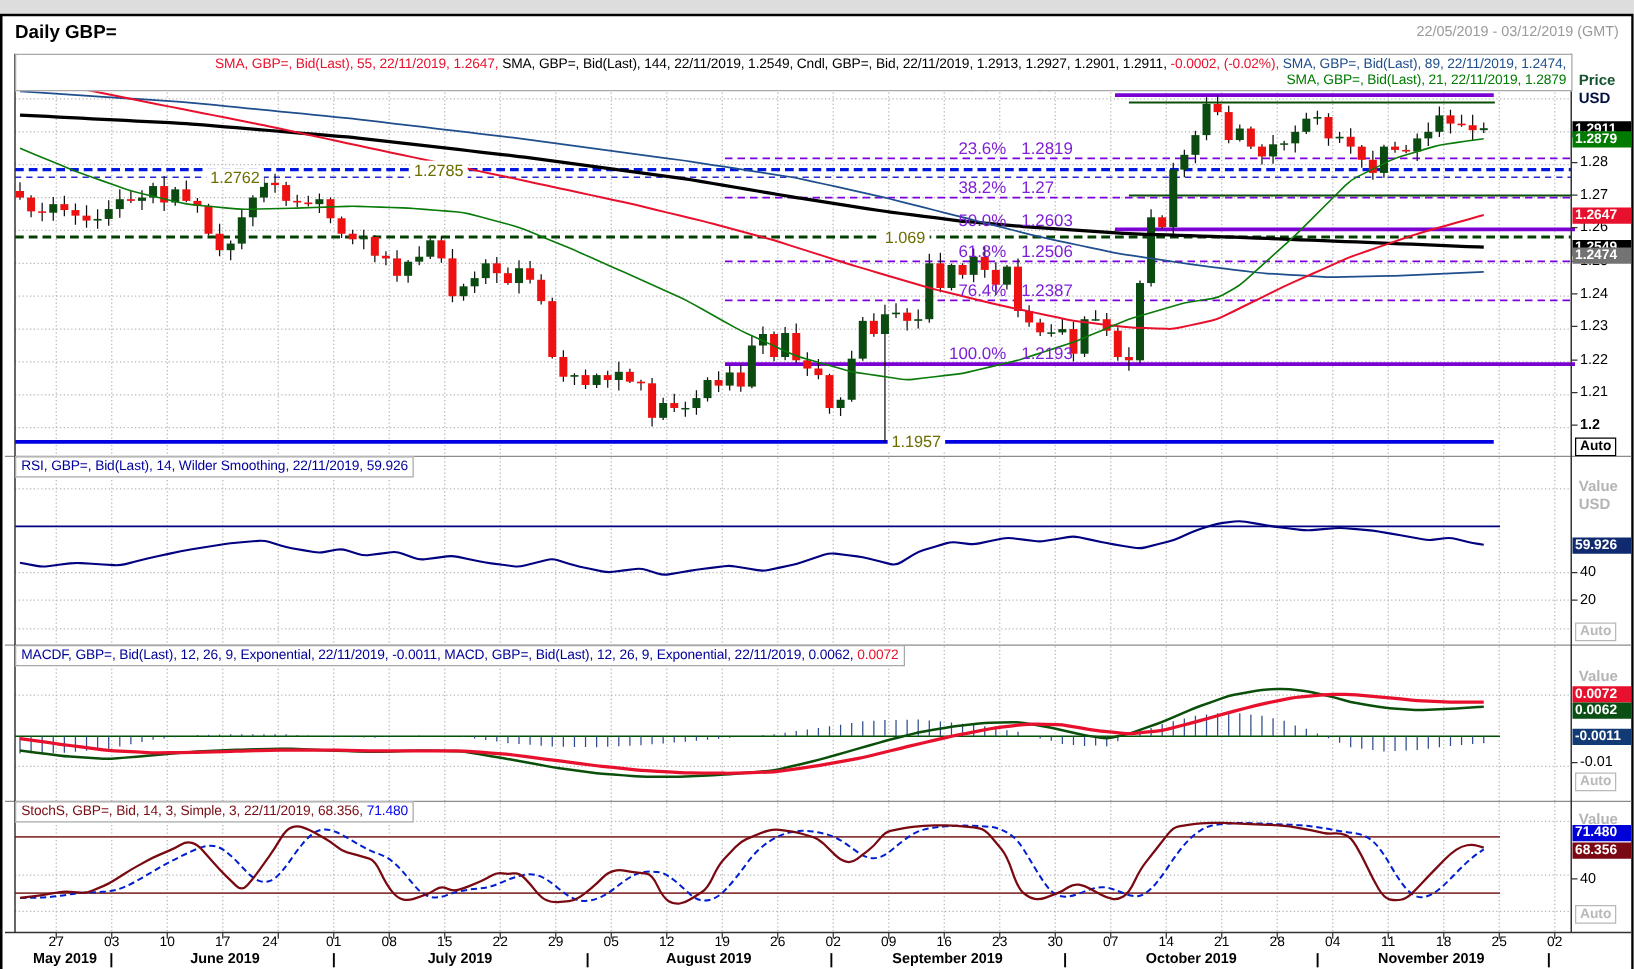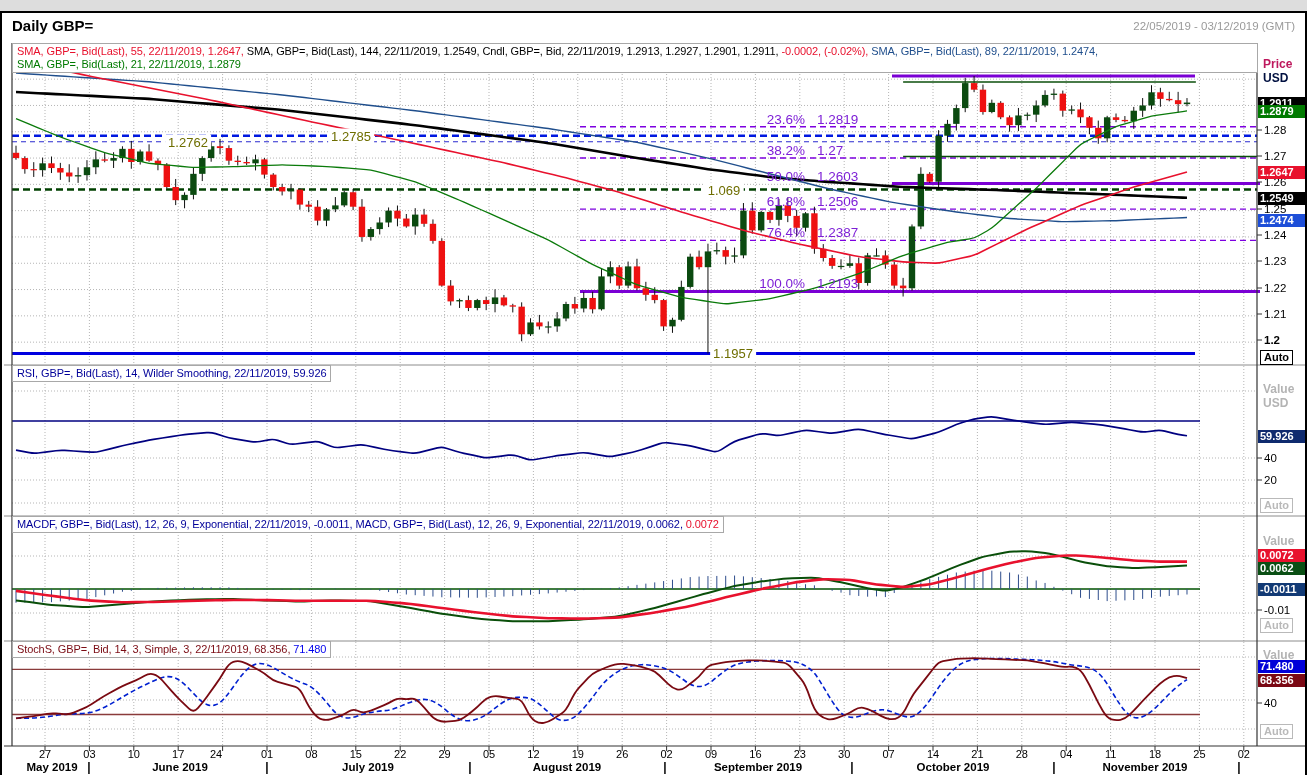--- a/index.html
+++ b/index.html
@@ -2,21 +2,21 @@
 <html><head>
 <meta charset="utf-8">
 <style>
   html,body{margin:0;padding:0;background:#ddd;}
   .root{position:relative;width:1307px;height:775px;background:#fff;border:2px solid #000;
         font-family:"Liberation Sans",sans-serif;overflow:hidden;box-sizing:border-box;margin-top:11px;}
   #chart-svg{position:absolute;left:0;top:0;z-index:1;}
   .title{position:absolute;left:10px;top:4px;font-size:15px;font-weight:bold;color:#000;z-index:4;}
   .stamp{position:absolute;right:10px;top:7px;font-size:11.5px;color:#9a9a9a;z-index:4;}
   .lgd{position:absolute;border:1px solid #a8a8a8;background:#fff;font-size:11px;line-height:12.5px;
-       padding:1px 4px;white-space:nowrap;z-index:3;letter-spacing:-0.1px;}
+       padding:1px 4px;white-space:nowrap;z-index:3;letter-spacing:-0.1px;text-align:right;}
   .axhead{position:absolute;left:1261px;font-size:12px;font-weight:bold;z-index:2;}
   .tick{position:absolute;left:1262px;font-size:11.5px;color:#000;transform:translateY(-50%);z-index:2;}
   .badge{position:absolute;left:1256px;width:47px;height:13px;line-height:13px;font-size:11px;
          font-weight:bold;color:#fff;padding-left:2px;z-index:3;box-sizing:border-box;}
   .auto{position:absolute;left:1258px;font-size:11px;font-weight:bold;padding:0 3px;height:13px;
         line-height:13px;border:1px solid;background:#fff;z-index:3;cursor:pointer;}
   .fibrow{position:absolute;display:flex;gap:12px;color:#7D1FD6;font-size:13.5px;z-index:2;
           transform:translateY(-50%);}
   .fibpct{width:66px;text-align:right;}
   .olbl{position:absolute;font-size:13px;color:#6E6E00;background:#fff;padding:0 3px;z-index:2;
@@ -665,36 +665,36 @@
         <line x1="1255" y1="690" x2="1260" y2="690" stroke="#333" stroke-width="1"></line>
       </g>
   </svg>
 
   <div class="lgd" id="lgd-price" style="left:10px;top:30px;width:1236px;height:26px;"><span style="color: rgb(232, 17, 45);">SMA, GBP=, Bid(Last),  55, 22/11/2019, 1.2647, </span><span style="color: rgb(0, 0, 0);">SMA, GBP=, Bid(Last),  144, 22/11/2019, 1.2549, Cndl, GBP=, Bid, 22/11/2019, 1.2913, 1.2927, 1.2901, 1.2911, </span><span style="color: rgb(232, 17, 45);">-0.0002, (-0.02%), </span><span style="color: rgb(31, 78, 140);">SMA, GBP=, Bid(Last),  89, 22/11/2019, 1.2474,</span><br><span style="color: rgb(0, 122, 0);">SMA, GBP=, Bid(Last),  21, 22/11/2019, 1.2879</span></div>
   <div class="lgd" id="lgd-rsi" style="left:10px;top:352px;"><span style="color: rgb(0, 0, 153);">RSI, GBP=, Bid(Last),  14, Wilder Smoothing, 22/11/2019, 59.926</span></div>
   <div class="lgd" id="lgd-macd" style="left:10px;top:503px;"><span style="color: rgb(0, 0, 153);">MACDF, GBP=, Bid(Last),  12, 26, 9, Exponential, 22/11/2019, -0.0011, MACD, GBP=, Bid(Last),  12, 26, 9, Exponential, 22/11/2019, 0.0062, </span><span style="color: rgb(232, 17, 45);">0.0072</span></div>
   <div class="lgd" id="lgd-stoch" style="left:10px;top:628px;"><span style="color: rgb(123, 12, 20);">StochS, GBP=, Bid,  14, 3, Simple, 3, 22/11/2019, 68.356, </span><span style="color: rgb(0, 0, 238);">71.480</span></div>
 
   <div id="labels">
-      <div class="axhead" style="top:44px;color:#be185d">Price</div>
+      <div class="axhead" style="top:44px;color:#14532d">Price</div>
       <div class="axhead" style="top:58px;color:#001040">USD</div>
       <div class="tick" style="top:117px">1.28</div>
       <div class="tick" style="top:143px">1.27</div>
       <div class="tick" style="top:169px">1.26</div>
       <div class="tick" style="top:196px">1.25</div>
       <div class="tick" style="top:222px">1.24</div>
       <div class="tick" style="top:248px">1.23</div>
       <div class="tick" style="top:275px">1.22</div>
       <div class="tick" style="top:301px">1.21</div>
       <div class="tick" style="top: 327px; font-weight: bold;">1.2</div>
       <div class="badge" style="top:83.5px;background:#000000">1.2911</div>
       <div class="badge" style="top:91.5px;background:#007A00">1.2879</div>
       <div class="badge" style="top:152.5px;background:#E8112D">1.2647</div>
       <div class="badge" style="top:178.5px;background:#000000">1.2549</div>
-      <div class="badge" style="top:201px;background:#1d4ed8">1.2474</div>
+      <div class="badge" style="top:185px;background:#737373">1.2474</div>
       <div class="auto" style="top: 337px; color: rgb(0, 0, 0); border-color: rgb(0, 0, 0);">Auto</div>
       <div class="axhead" style="top:369px;color:#B4B4B4">Value</div>
       <div class="axhead" style="top:383px;color:#B4B4B4">USD</div>
       <div class="tick" style="top:445px">40</div>
       <div class="tick" style="top:467px">20</div>
       <div class="badge" style="top:416.5px;background:#0F2A6E">59.926</div>
       <div class="auto" style="top: 485px; color: rgb(185, 185, 185); border-color: rgb(185, 185, 185);">Auto</div>
       <div class="axhead" style="top:521px;color:#B4B4B4">Value</div>
       <div class="tick" style="top:597px">-0.01</div>
       <div class="badge" style="top:535.5px;background:#E8112D">0.0072</div>

